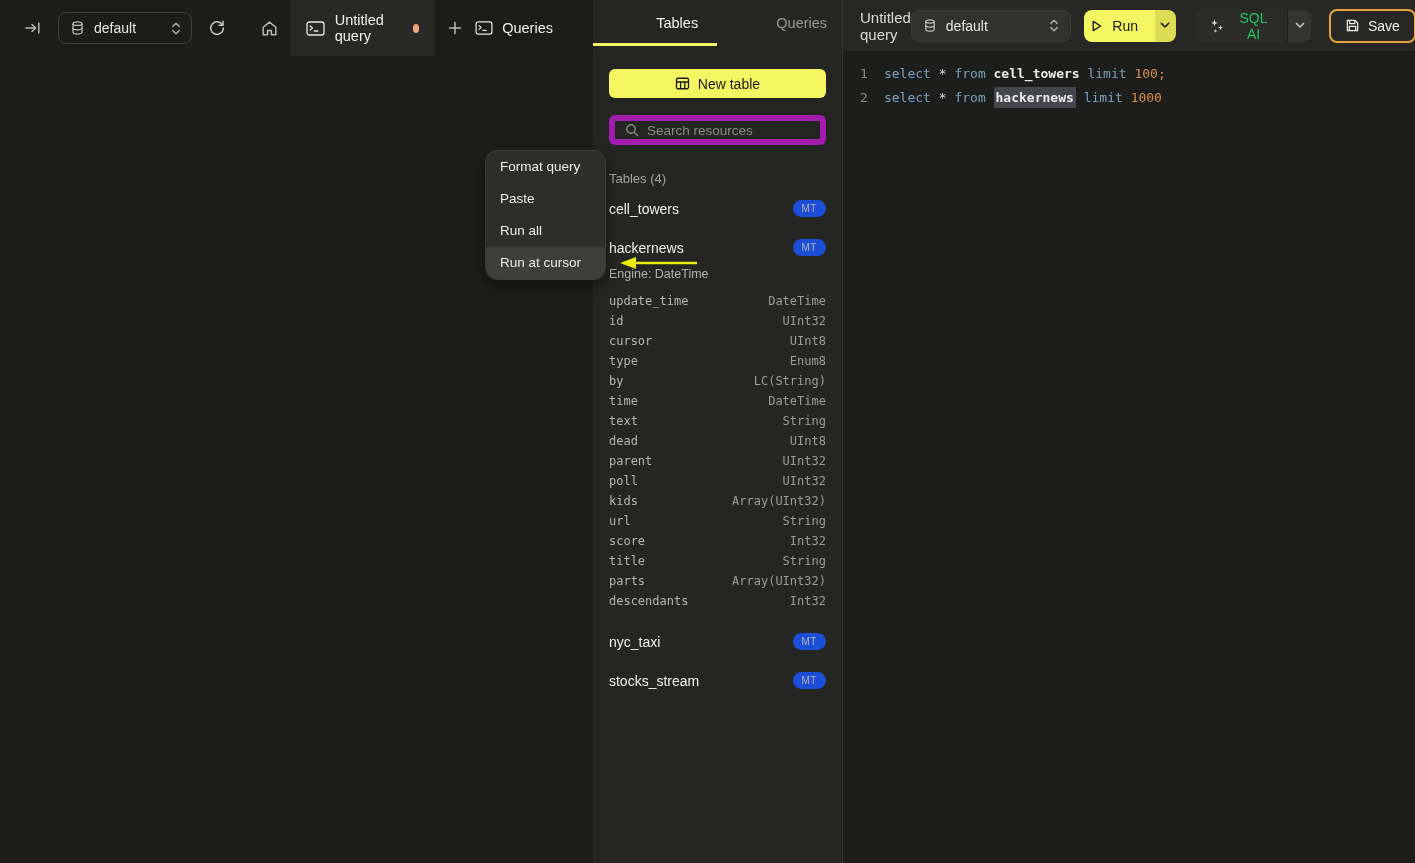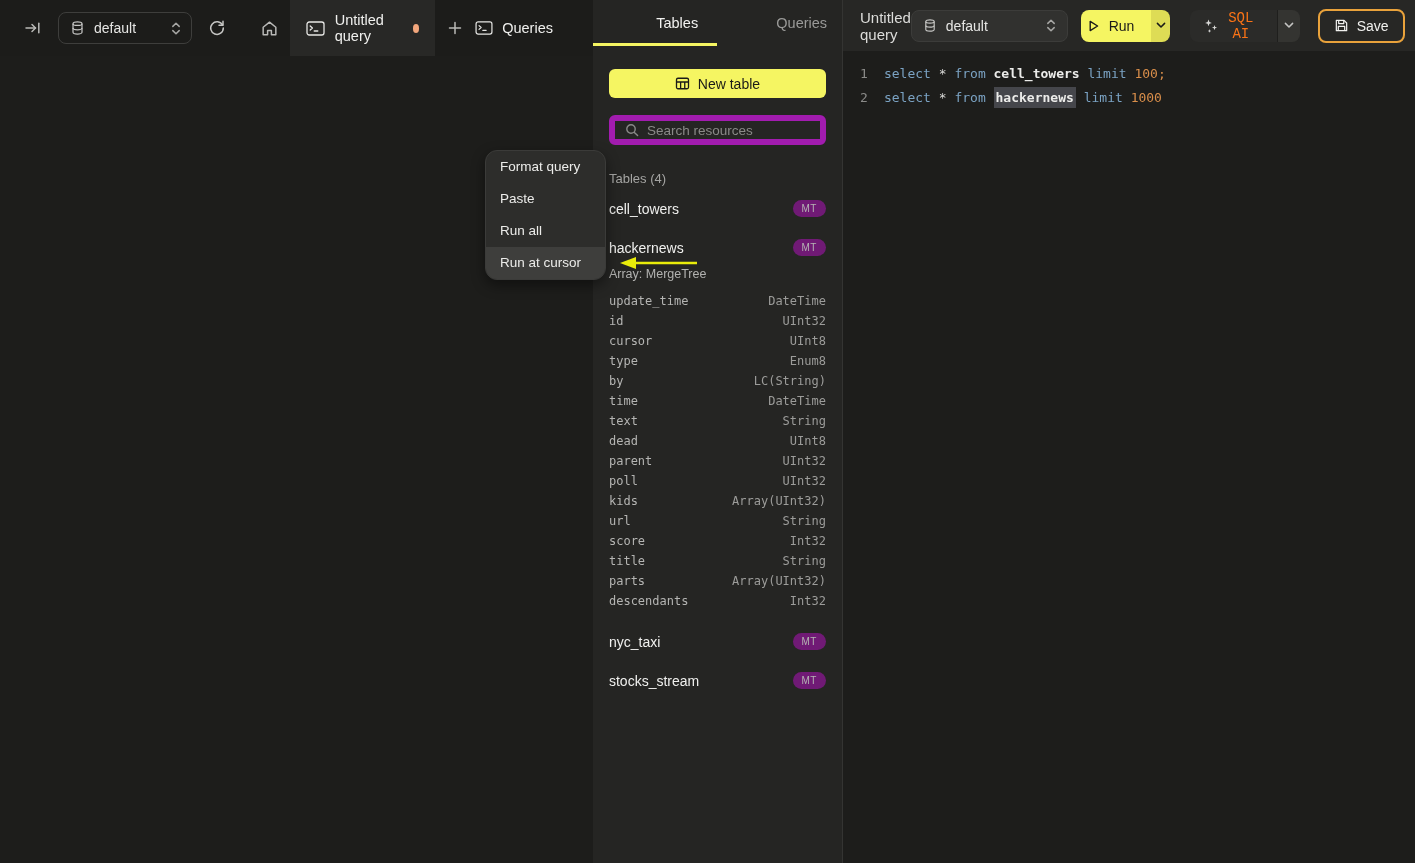--- a/index.html
+++ b/index.html
@@ -34,43 +34,43 @@
   .side-tab.active::after { content:""; position:absolute; left:0; right:0; bottom:0; height:3px; background:#f5f562; }
   .side-content { padding:23px 16px 0 16px; overflow:hidden; }
   .new-table-btn { width:100%; height:29px; background:#f5f562; color:#1a1a18; border:none; border-radius:6px;
     display:flex; align-items:center; justify-content:center; gap:8px; font-size:14px; font-weight:500; cursor:pointer; }
   .search-box { margin-top:17px; height:30px; border:6px solid #a21caf; border-radius:6px; display:flex; align-items:center; padding:0 10px; gap:8px; }
   .search-box input { flex:1; background:transparent; border:none; outline:none; color:#d6d6d4; font-size:13.5px; }
   .search-box input::placeholder { color:#8a8a88; }
   .section-label { margin-top:26px; font-size:13px; color:#a5a5a3; }
   .table-row { display:flex; align-items:center; justify-content:space-between; height:33px; margin-top:6px; cursor:pointer; }
   .table-name { font-size:14px; font-weight:500; color:#f0f0ee; }
-  .mt-badge { background:#701a75; color:#b5b5b3; font-size:10px; letter-spacing:.5px; padding:3px 9px; border-radius:9px; }
+  .mt-badge { background:#1d4ed8; color:#b5b5b3; font-size:10px; letter-spacing:.5px; padding:3px 9px; border-radius:9px; }
   .engine-line { font-size:12.5px; color:#b2b2b0; margin:3px 0 10px 0; }
   .col-list { font-family:"DejaVu Sans Mono", monospace; font-size:12px; }
   .col-row { display:flex; justify-content:space-between; line-height:20px; }
   .col-name { color:#b5b5b3; }
   .col-type { color:#9c9c9a; }
   .after-cols { margin-top:14px; }
 
   
   .main { flex:1; display:flex; flex-direction:column; min-width:0; }
   .query-header { height:51px; flex:0 0 51px; background:#272725; display:flex; align-items:center; padding:0 14px 0 17px; }
   .query-title { font-size:15px; font-weight:400; color:#dcdcda; }
   .controls { margin-left:auto; display:flex; align-items:center; }
   .ctl-select { width:167px; height:32px; background:#31312f; border:1px solid #3c3c3a; border-radius:8px;
     display:flex; align-items:center; padding:0 11px; gap:9px; color:#e6e6e4; font-size:14px; cursor:pointer; }
   .ctl-select .grow { flex:1; text-align:left; }
   .run-split { margin-left:13px; display:flex; height:32px; border-radius:8px; overflow:hidden; cursor:pointer; }
   .run-main { background:#f5f562; color:#1a1a18; border:none; display:flex; align-items:center; gap:9px;
     padding:0 17px 0 5px; font-size:14px; font-weight:500; cursor:pointer; }
   .run-caret { width:25px; background:#dedc55; border:none; display:flex; align-items:center; justify-content:center; color:#1a1a18; cursor:pointer; }
   .sqlai-split { margin-left:20px; display:flex; height:32px; border-radius:8px; overflow:hidden; cursor:pointer; }
-  .sqlai-main { background:#2b2b29; color:#f97316; border:none; display:flex; align-items:center; gap:0;
-    padding:0 14px 0 13px; font-size:14px; cursor:pointer;font-family:Liberation Mono, monospace; }
+  .sqlai-main { background:#2b2b29; color:#22c55e; border:none; display:flex; align-items:center; gap:9px;
+    padding:0 14px 0 13px; font-size:14px; cursor:pointer; }
   .sqlai-caret { width:25px; background:#343431; border:none; border-left:1px solid #1f1f1d; display:flex; align-items:center; justify-content:center; color:#c5c5c3; cursor:pointer; }
   .save-btn { margin-left:18px; height:34px; background:transparent; border:2px solid #e9a23b; border-radius:8px;
     color:#f0f0ee; font-size:14px; display:flex; align-items:center; gap:8px; padding:0 14px; cursor:pointer; }
   .share-btn { margin-left:12px; height:32px; background:transparent; border:1px solid #737373; border-radius:8px;
     color:#f0f0ee; font-size:14px; display:flex; align-items:center; gap:9px; padding:0 13px; cursor:pointer; }
 
   .editor { flex:1; background:#1d1d1b; padding:11px 0 0 17px; font-family:"DejaVu Sans Mono", monospace; font-size:13px; }
   .code-line { display:flex; line-height:24px; }
   .ln { min-width:10px; color:#8a8a88; text-align:left; }
   .code { margin-left:14px; white-space:pre; color:#d8d8d6; }
@@ -210,21 +210,21 @@
 
         <div class="table-row">
           <span class="table-name">cell_towers</span>
           <span class="mt-badge">MT</span>
         </div>
 
         <div class="table-row">
           <span class="table-name">hackernews</span>
           <span class="mt-badge">MT</span>
         </div>
-        <div class="engine-line">Array: MergeTree</div>
+        <div class="engine-line">Engine: DateTime</div>
 
         <div class="col-list">
           <div class="col-row">
               <span class="col-name">update_time</span>
               <span class="col-type">DateTime</span>
             </div>
           <div class="col-row">
               <span class="col-name">id</span>
               <span class="col-type">UInt32</span>
             </div>

